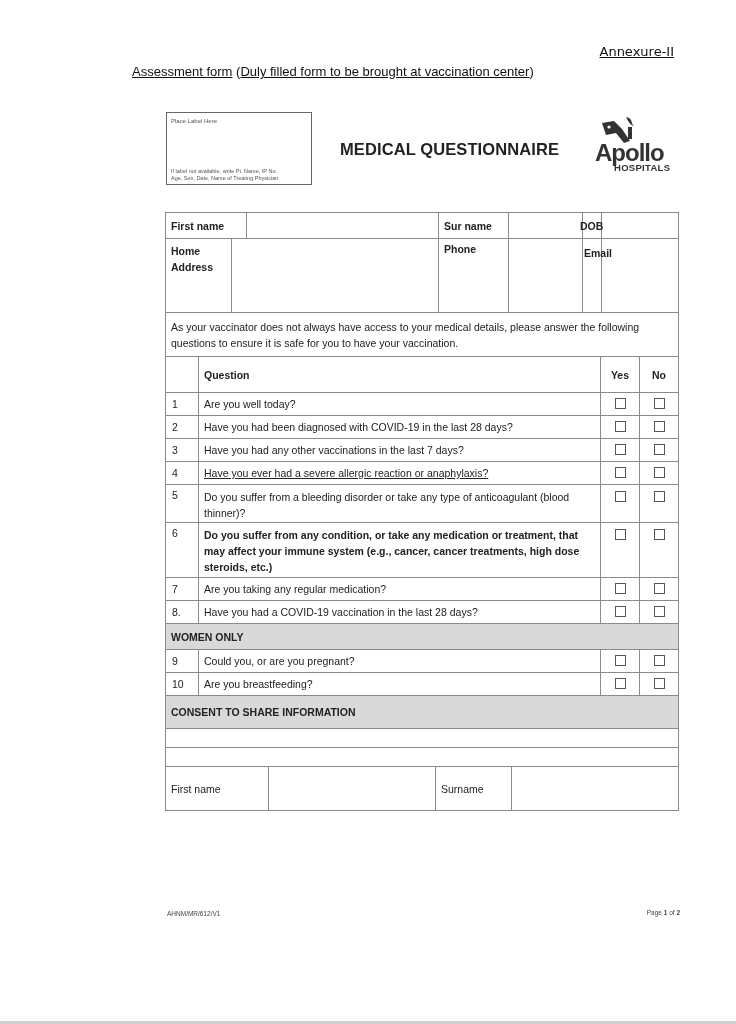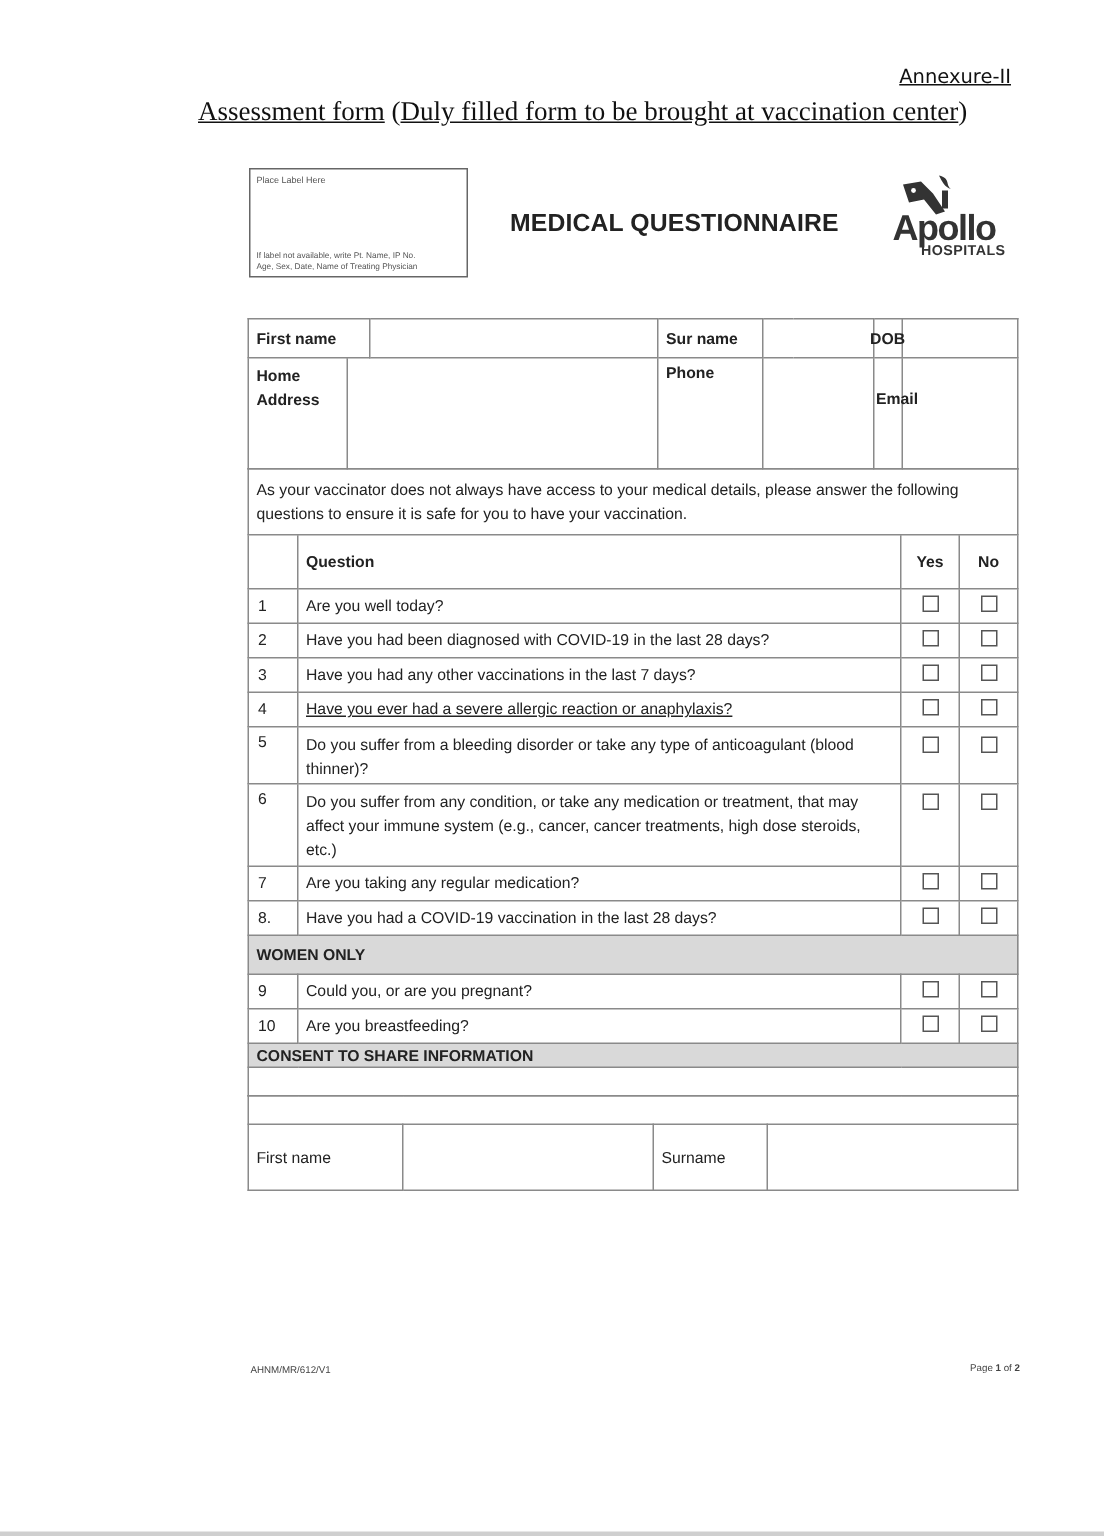--- a/index.html
+++ b/index.html
@@ -6,21 +6,21 @@
   body {
     width: 736px; height: 1024px; background: #ffffff; position: relative; overflow: hidden;
     font-family: "Liberation Sans", sans-serif; color: #222;
   }
   .annexure {
     position: absolute; top: 44px; right: 62px;
     font-family: "DejaVu Sans", sans-serif; font-size: 13px; text-decoration: underline; color: #111;
   }
   .assess {
     position: absolute; top: 64px; left: 132px;
-    font-family: Liberation Serif, serif; font-size: 18px; color: #111;
+    font-family: Liberation Sans, sans-serif; font-size: 13px; color: #111;
   }
   .assess u { text-decoration: underline; }
   .label-box {
     position: absolute; left: 166px; top: 112px; width: 146px; height: 73px;
     border: 1.5px solid #666; box-sizing: border-box;
   }
   .label-box .top { position: absolute; left: 4px; top: 5px; font-size: 6px; color: #555; }
   .label-box .bot { position: absolute; left: 4px; top: 55px; font-size: 5.5px; color: #555; line-height: 7px; }
   .mq-title {
     position: absolute; left: 340px; top: 140px; font-size: 16.5px; font-weight: bold; color: #222;
@@ -96,21 +96,21 @@
       <td></td>
     </tr>
     <tr style="height:74px">
       <td class="b" style="padding-top:4px;line-height:16px">
         <div>Home</div>
         <div>Address</div>
       </td>
       <td colspan="3"></td>
       <td class="b" style="padding-top:4px">Phone</td>
       <td colspan="2"></td>
-      <td class="b" colspan="1" style="padding-top:21px;padding-left:1px"><span>Email</span></td>
+      <td class="b" colspan="1" style="padding-top:8px;padding-left:1px"><span>Email</span></td>
       <td></td>
     </tr>
   </tbody>
     </table>
 
   <table style="margin-top:-1px">
     <colgroup>
       <col style="width:33px">
         <col style="width:402px">
         <col style="width:39px">
@@ -153,21 +153,21 @@
           <td class="cbcell" style="vertical-align: middle; padding-top: 0px;"><span class="cb"></span></td>
         </tr>
         <tr style="height: 38px;">
           <td class="num" style="vertical-align: top; padding-top: 4px;">5</td>
           <td style="vertical-align: top; padding-top: 4px; line-height: 16px;">Do you suffer from a bleeding disorder or take any type of anticoagulant (blood thinner)?</td>
           <td class="cbcell" style="vertical-align: top; padding-top: 6px;"><span class="cb"></span></td>
           <td class="cbcell" style="vertical-align: top; padding-top: 6px;"><span class="cb"></span></td>
         </tr>
         <tr style="height: 55px;">
           <td class="num" style="vertical-align: top; padding-top: 4px;">6</td>
-          <td style="vertical-align: top; padding-top: 4px; line-height: 16px;">Do you suffer from any condition, or take any medication or treatment, that may affect your immune system (e.g., cancer, cancer treatments, high dose steroids, etc.)</td>
+          <td style="vertical-align: top; padding-top: 4px; line-height: 16px; font-weight: bold;">Do you suffer from any condition, or take any medication or treatment, that may affect your immune system (e.g., cancer, cancer treatments, high dose steroids, etc.)</td>
           <td class="cbcell" style="vertical-align: top; padding-top: 6px;"><span class="cb"></span></td>
           <td class="cbcell" style="vertical-align: top; padding-top: 6px;"><span class="cb"></span></td>
         </tr>
         <tr style="height: 23px;">
           <td class="num" style="vertical-align: middle; padding-top: 0px;">7</td>
           <td style="vertical-align: middle; padding-top: 0px; line-height: 16px;">Are you taking any regular medication?</td>
           <td class="cbcell" style="vertical-align: middle; padding-top: 0px;"><span class="cb"></span></td>
           <td class="cbcell" style="vertical-align: middle; padding-top: 0px;"><span class="cb"></span></td>
         </tr>
         <tr style="height: 23px;">
@@ -190,21 +190,21 @@
           <td class="cbcell" style="vertical-align: middle; padding-top: 0px;"><span class="cb"></span></td>
         </tr>
         <tr style="height: 23px;">
           <td class="num" style="vertical-align: middle; padding-top: 0px;">10</td>
           <td style="vertical-align: middle; padding-top: 0px; line-height: 16px;">Are you breastfeeding?</td>
           <td class="cbcell" style="vertical-align: middle; padding-top: 0px;"><span class="cb"></span></td>
           <td class="cbcell" style="vertical-align: middle; padding-top: 0px;"><span class="cb"></span></td>
         </tr>
       </tbody>
     <tbody>
-        <tr style="height:16px">
+        <tr style="height:33px">
       <td colspan="4" class="b gray" style="vertical-align:middle">CONSENT TO SHARE INFORMATION</td>
     </tr>
     <tr style="height:19px">
           <td colspan="4"></td>
         </tr>
   </tbody>
     </table>
 
   <table style="margin-top:-1px">
     <colgroup>

